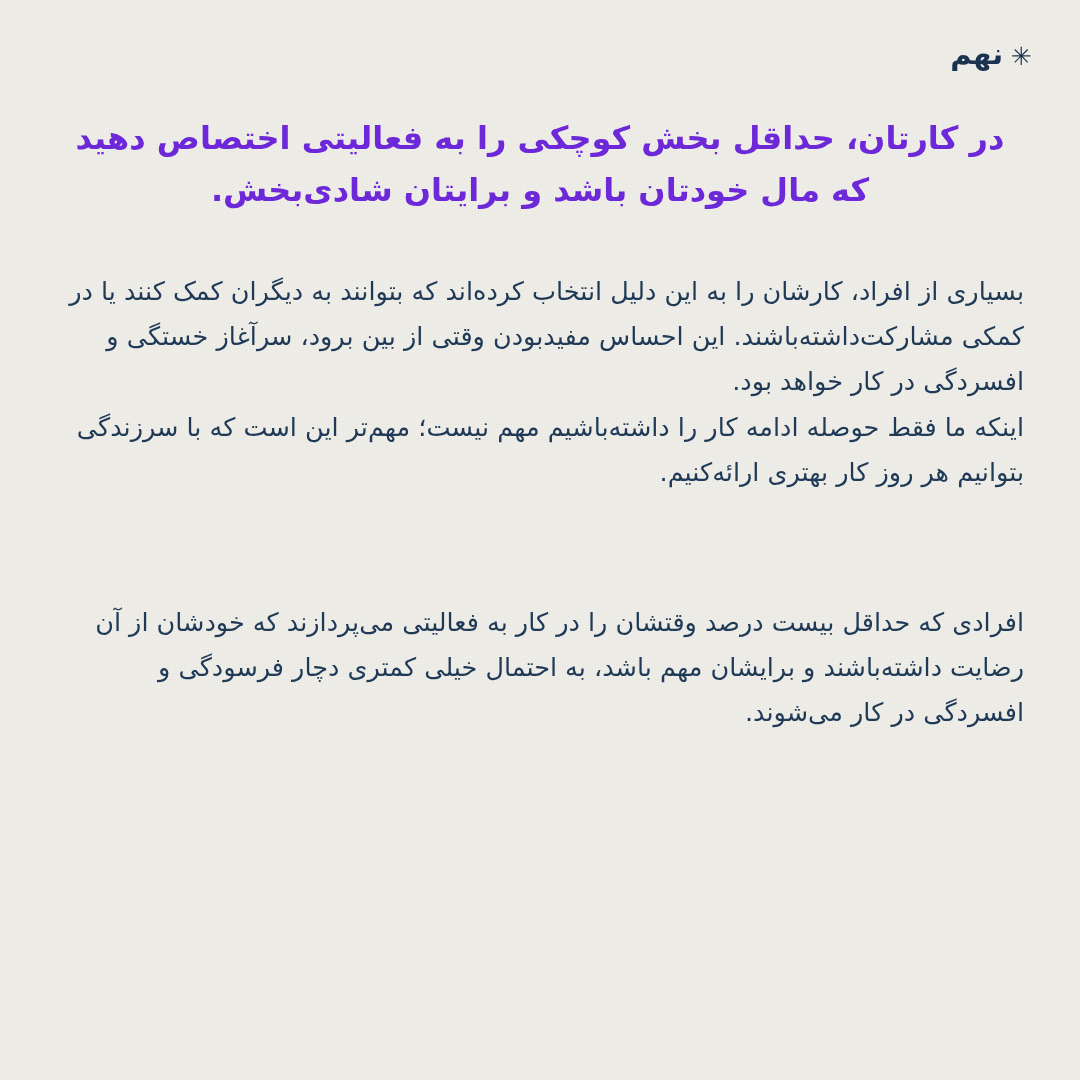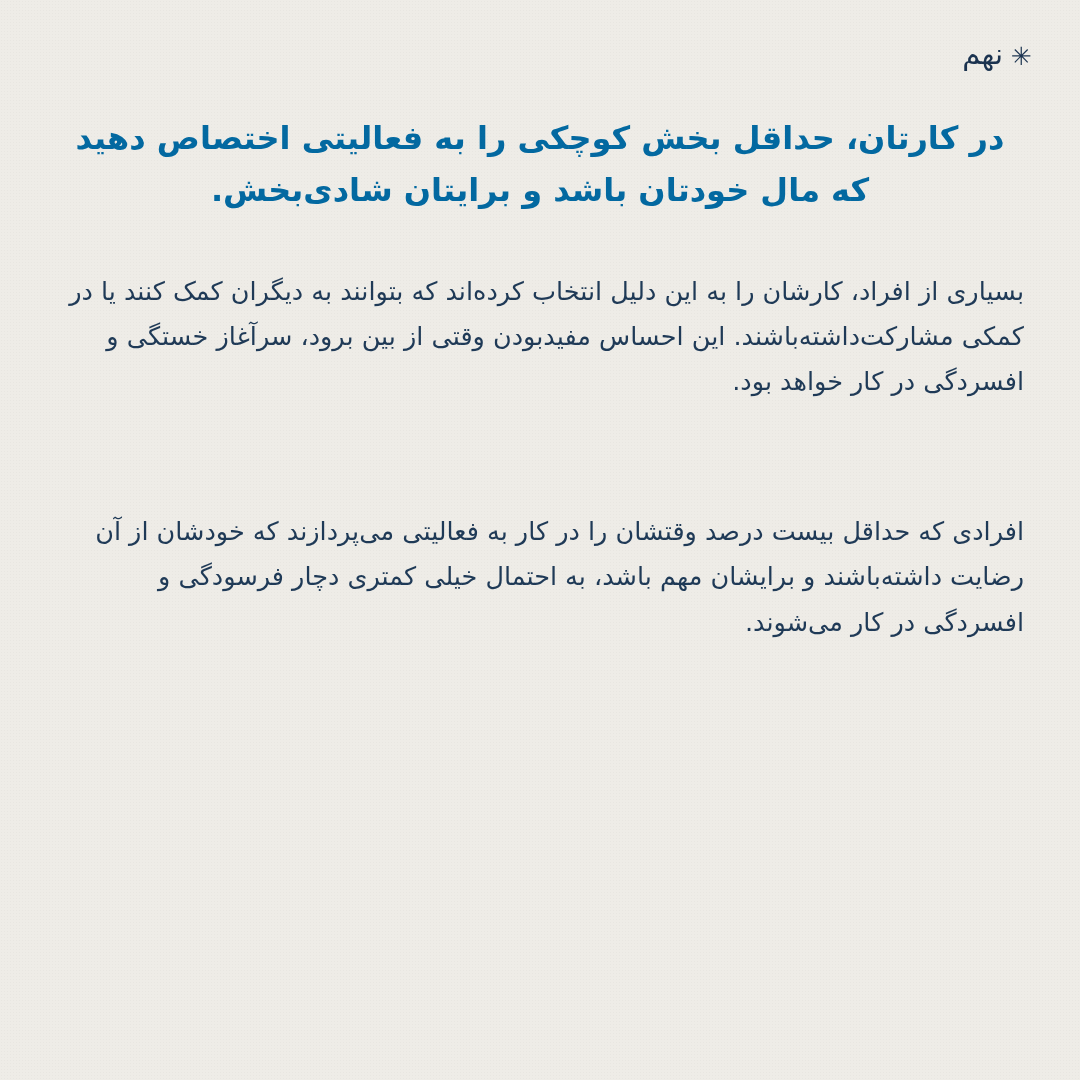--- a/index.html
+++ b/index.html
@@ -39,35 +39,35 @@
   }
   .header {
     display: flex;
     justify-content: flex-start;
     align-items: center;
     gap: 8px;
     margin-bottom: 44px;
   }
   .header-label {
     font-size: 29px;
-    font-weight: 400;
+    font-weight: 700;
     color: #1b3350;
     letter-spacing: 0.5px;
     line-height: 1;
   }
   .asterisk-icon {
     font-size: 25px;
     color: #1b3350;
     line-height: 1;
     transform: translateY(2px);
   }
   .headline {
     font-size: 32px;
     font-weight: 700;
-    color: #0369a1;
+    color: #6d28d9;
     line-height: 1.62;
     text-align: center;
     margin: 0 16px 52px 16px;
     letter-spacing: 0.2px;
   }
   .body-block {
     font-size: 25.5px;
     color: #1f3a57;
     line-height: 1.78;
     text-align: right;
@@ -93,20 +93,21 @@
 
   <div class="header">
     <span class="asterisk-icon">✳</span>
     <span class="header-label">نهم</span>
   </div>
 
   <h1 class="headline">در کارتان، حداقل بخش کوچکی را به فعالیتی اختصاص دهید که مال خودتان باشد و برایتان شادی‌بخش.</h1>
 
   <div class="body-block para-group">
     <p>بسیاری از افراد، کارشان را به این دلیل انتخاب کرده‌اند که بتوانند به دیگران کمک کنند یا در کمکی مشارکت‌داشته‌باشند. این احساس مفیدبودن وقتی از بین برود، سرآغاز خستگی و افسردگی در کار خواهد بود.</p>
+    <p>اینکه ما فقط حوصله ادامه کار را داشته‌باشیم مهم نیست؛ مهم‌تر این است که با سرزندگی بتوانیم هر روز کار بهتری ارائه‌کنیم.</p>
   </div>
 
   <div class="gap-lg"></div>
 
 
   <div class="gap-lg"></div>
 
   <div class="body-block">
     <p>افرادی که حداقل بیست درصد وقتشان را در کار به فعالیتی می‌پردازند که خودشان از آن رضایت داشته‌باشند و برایشان مهم باشد، به احتمال خیلی کمتری دچار فرسودگی و افسردگی در کار می‌شوند.</p>
   </div>

